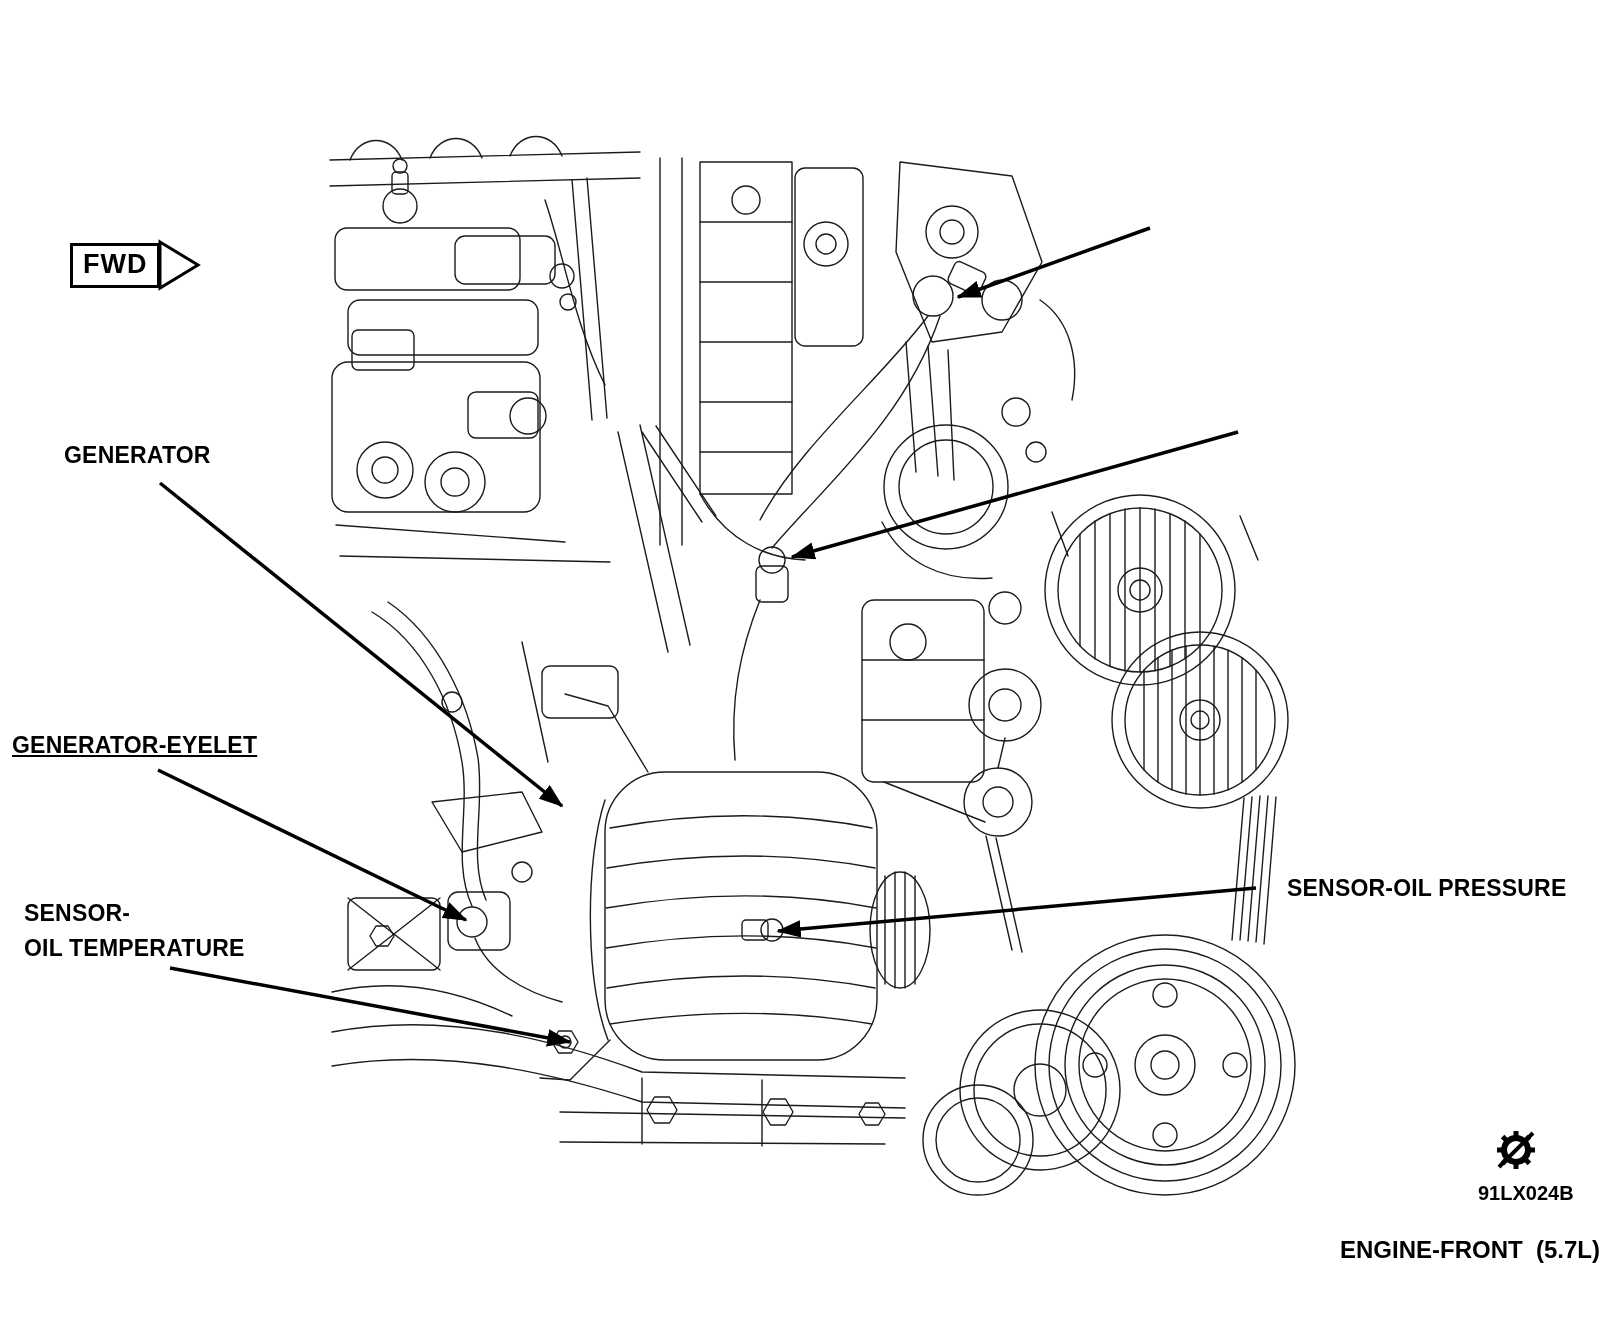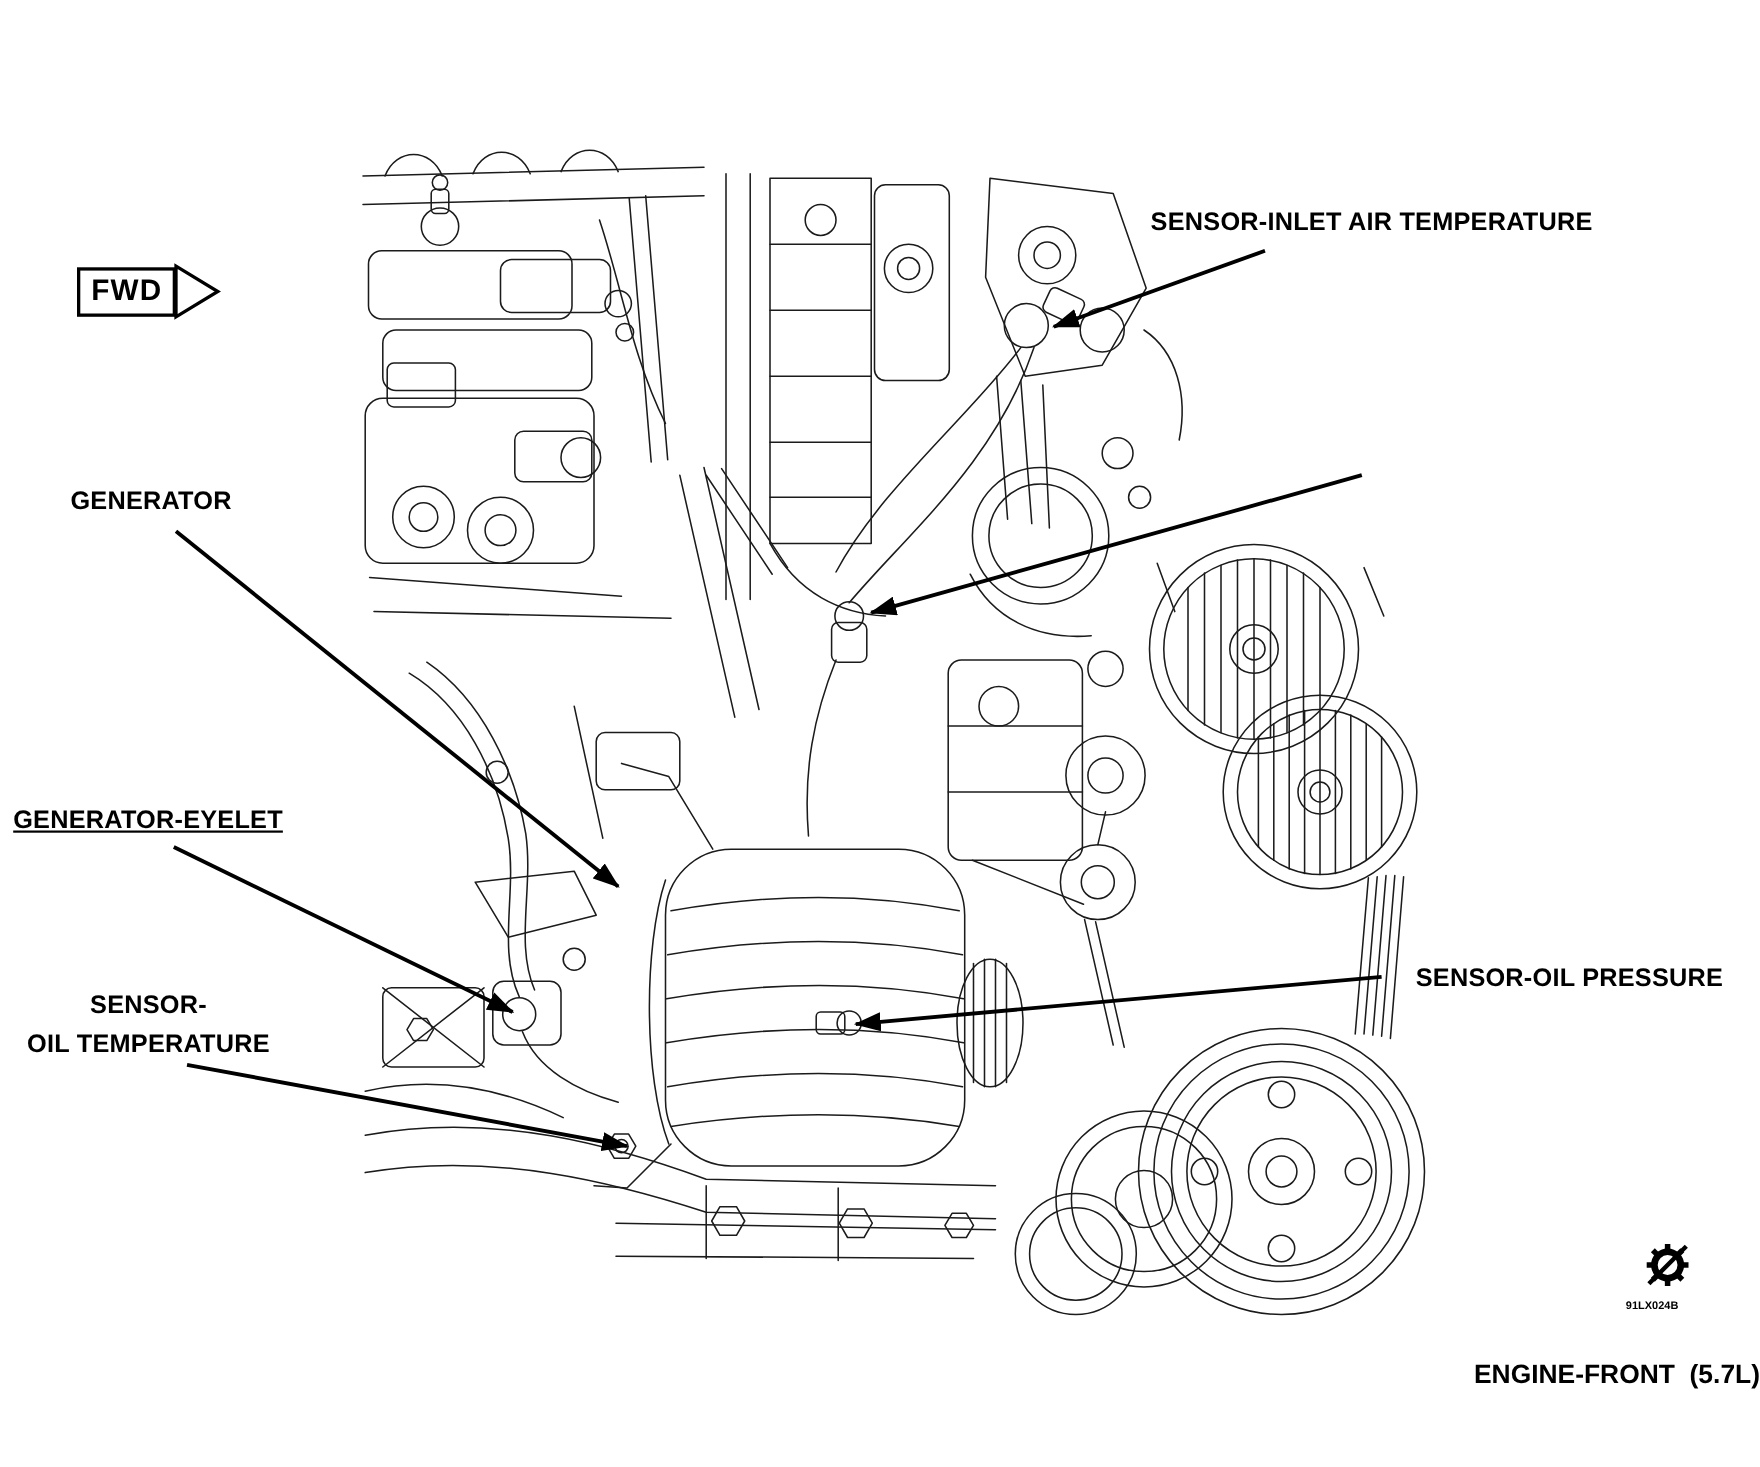--- a/index.html
+++ b/index.html
@@ -5,34 +5,34 @@
   html,body{margin:0;padding:0;background:#fff;}
   .canvas{
     position:relative;width:1600px;height:1334px;background:#fff;overflow:hidden;
     font-family:"Liberation Sans","DejaVu Sans",sans-serif;color:#000;
   }
   .art{position:absolute;left:0;top:0;}
   .lbl{
     position:absolute;font-weight:bold;font-size:23px;letter-spacing:.2px;
     white-space:nowrap;color:#000;
   }
-  .lbl-oiltemp{white-space:normal;width:222px;text-align:center;line-height:1.5;}
+  .lbl-oiltemp{white-space:normal;width:222px;text-align:left;line-height:1.5;}
   .lbl-oiltemp span{display:block;}
   .fwd{position:absolute;left:70px;top:238px;display:flex;align-items:center;}
   .fwd-box{
     display:inline-block;border:3px solid #000;padding:3px 10px 5px 10px;
     font-weight:bold;font-size:27px;letter-spacing:1px;
   }
   .fwd-arrow{margin-left:-2px;display:block;}
   .caption{
     position:absolute;left:0;top:1236px;width:100%;text-align:right;
     font-weight:bold;font-size:24px;white-space:pre;
   }
   .figcode{
-    position:absolute;left:1478px;top:1182px;font-weight:bold;font-size:10px;
+    position:absolute;left:1478px;top:1182px;font-weight:bold;font-size:20px;
   }
   .figure-gear{position:absolute;left:1492px;top:1126px;}
 </style>
 </head>
 <body>
 
 <div class="canvas">
 
   <svg class="art" width="1600" height="1334" viewBox="0 0 1600 1334">
     <defs>
@@ -244,21 +244,20 @@
     <g stroke="#000" stroke-width="3.5" fill="none">
       <line x1="1150" y1="228" x2="958" y2="297" marker-end="url(#ah)"></line>
       <line x1="1238" y1="432" x2="792" y2="557" marker-end="url(#ah)"></line>
       <line x1="160" y1="483" x2="562" y2="806" marker-end="url(#ah)"></line>
       <line x1="158" y1="770" x2="466" y2="920" marker-end="url(#ah)"></line>
       <line x1="170" y1="968" x2="570" y2="1042" marker-end="url(#ah)"></line>
       <line x1="1256" y1="888" x2="778" y2="931" marker-end="url(#ah)"></line>
     </g>
   </svg>
 
-  <div class="lbl" style="left:1046px;top:188px;">SENSOR-INLET AIR TEMPERATURE</div>
 
 
   <div class="lbl" style="left:64px;top:442px;">GENERATOR</div>
 
   <div class="lbl" style="left:12px;top:732px;text-decoration:underline;">GENERATOR-EYELET</div>
 
   <div class="lbl lbl-oiltemp" style="left:24px;top:896px;">
     <span>SENSOR-</span>
     <span>OIL TEMPERATURE</span>
   </div>

